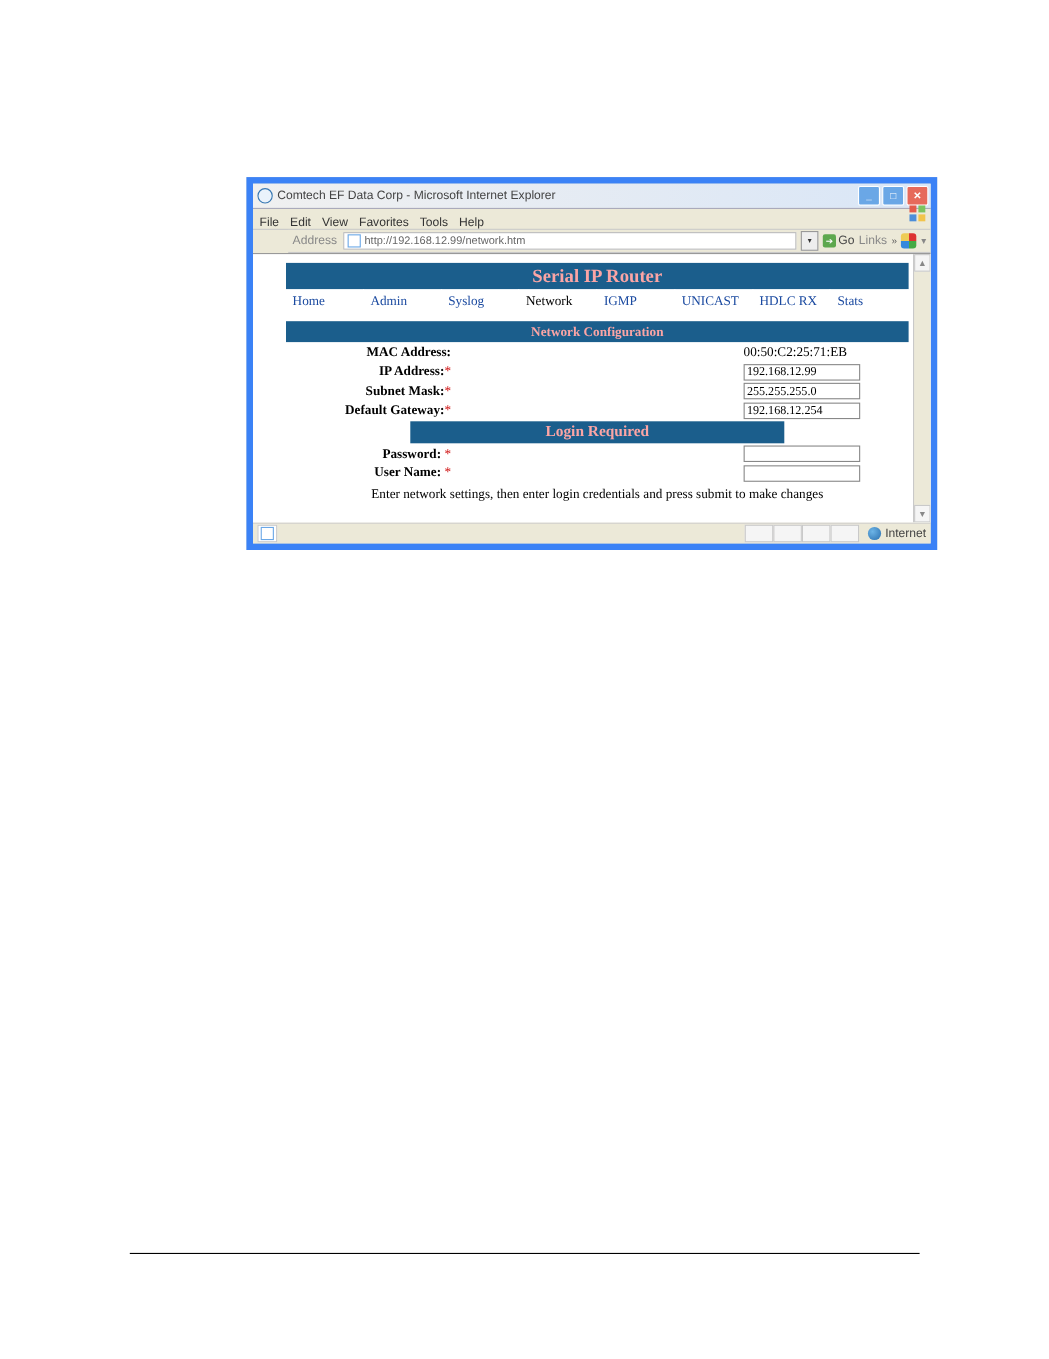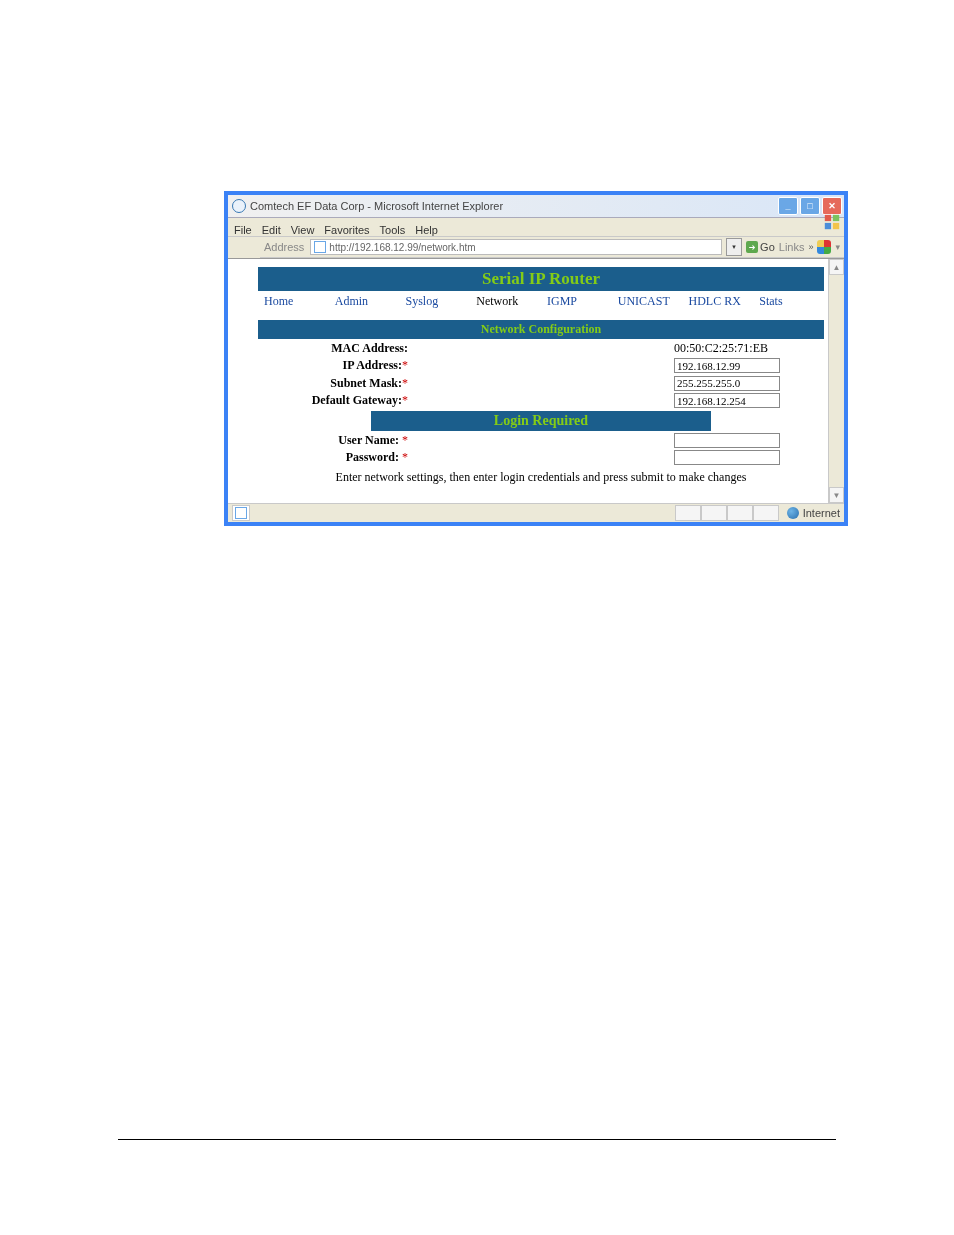--- a/index.html
+++ b/index.html
@@ -14,23 +14,23 @@
   }
   .canvas {
     width: 954px;
     height: 1235px;
     position: relative;
     background: #ffffff;
   }
   .shot {
     position: absolute;
     left: 224px;
-    top: 191px;
+    top: 161px;
     width: 616px;
-    border: 4px solid #3b82f6;
+    border: 6px solid #3b82f6;
     background: #ece9d8;
   }
   .titlebar {
     height: 22px;
     background: linear-gradient(to right,#f0f0f0,#d9e6f7);
     border-bottom: 1px solid #aab;
     display: flex;
     align-items: center;
     justify-content: space-between;
     padding: 0 2px 0 4px;
@@ -165,21 +165,21 @@
     font-size:8px;color:#888;
     background:#f5f5f5;
     border:1px solid #c9c9c9;
   }
 
   .content{
     padding: 8px 20px 0 30px;
   }
   .banner{
     background:#1b5e8c;
-    color:#84cc16;
+    color:#fca5a5;
     font-family: "Times New Roman", serif;
     font-weight:bold;
     text-align:center;
     padding:2px 0;
   }
   .banner.big{font-size:17px;}
   .banner.med{font-size:12px;}
   .banner.sm{font-size:14px; width:340px; margin:0 auto;}
 
   .nav-row{
@@ -382,26 +382,26 @@
             <span class="val"><input class="txt" value="255.255.255.0" style=""></span>
           </div>
           <div class="form-row">
             <span class="lbl"><span>Default Gateway:</span><span class="req">*</span></span>
             <span class="val"><input class="txt" value="192.168.12.254" style=""></span>
           </div>
 
           <div class="banner sm">Login Required</div>
 
           <div class="form-row">
+            <span class="lbl"><span>Password: </span><span class="req">*</span></span>
+            <span class="val"><input class="txt" type="password" style=""></span>
+          </div>
+          <div class="form-row">
             <span class="lbl"><span>User Name: </span><span class="req">*</span></span>
             <span class="val"><input class="txt" style=""></span>
-          </div>
-          <div class="form-row">
-            <span class="lbl"><span>Password: </span><span class="req">*</span></span>
-            <span class="val"><input class="txt" type="password" style=""></span>
           </div>
 
 
           <div class="hint">Enter network settings, then enter login credentials and press submit to make changes</div>
 
         </div>
       </div>
     </div>
 
     <div class="statusbar">

